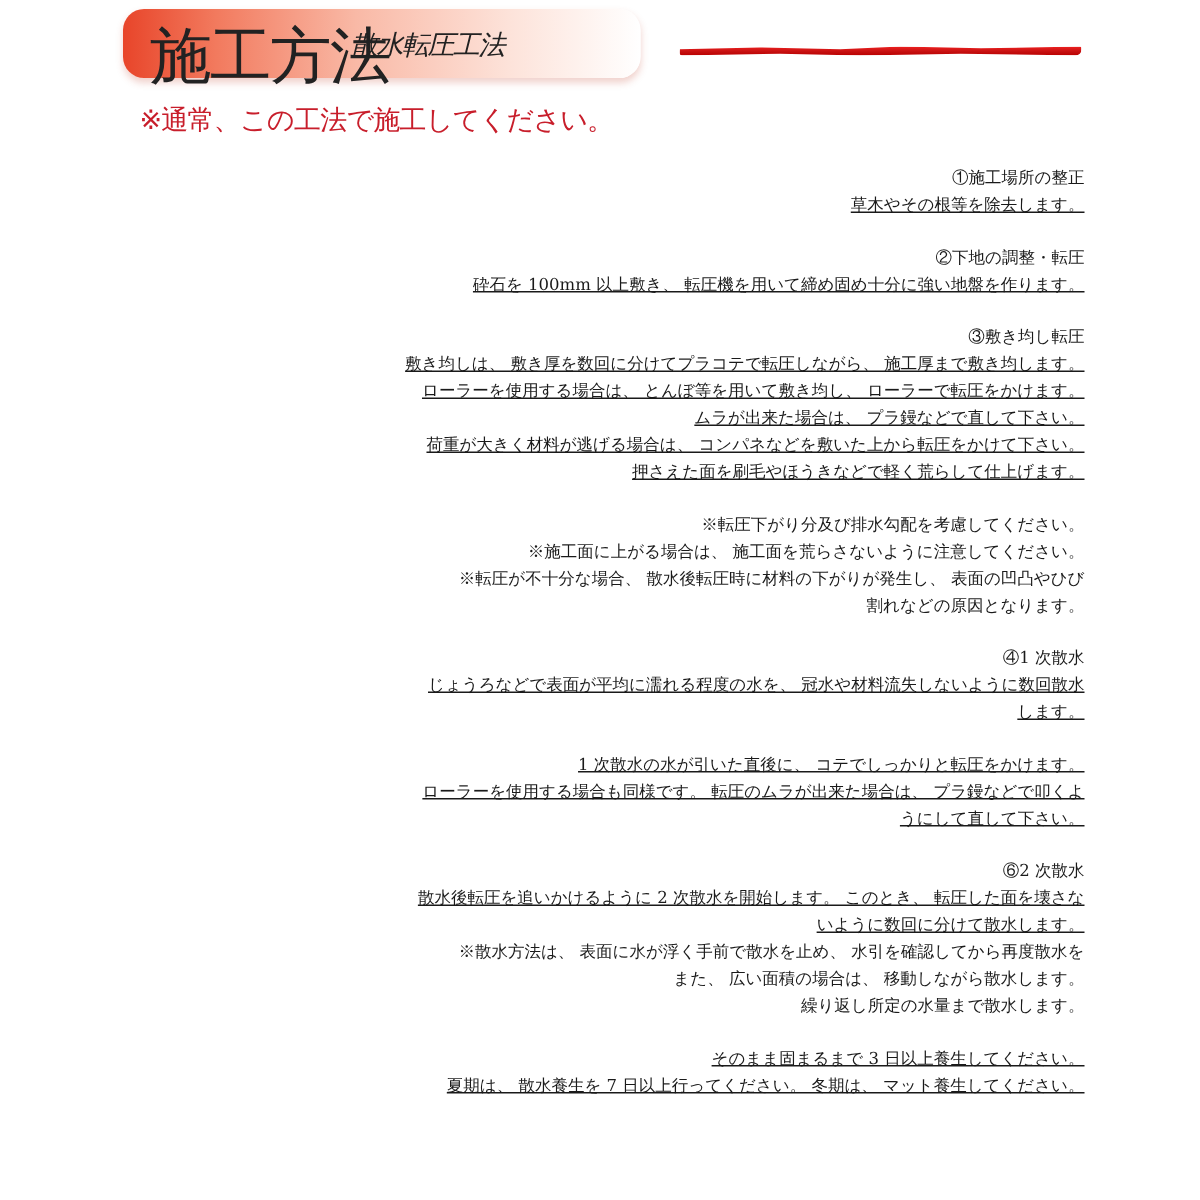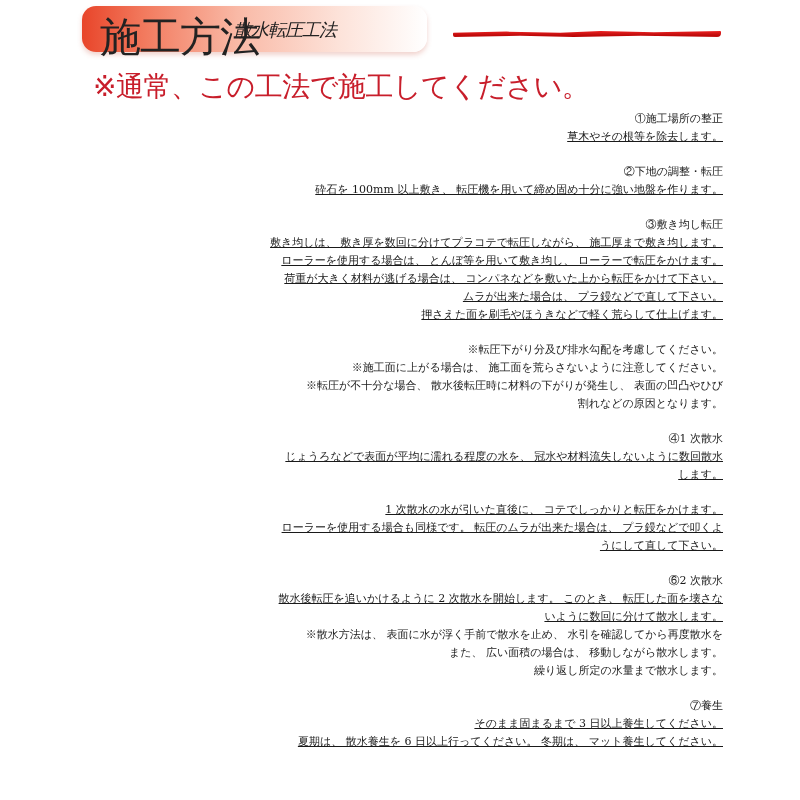--- a/index.html
+++ b/index.html
@@ -23,21 +23,21 @@
     }
     .red-line {
       position: absolute; left: 453px; top: 31px; width: 268px; height: 6px;
       background: linear-gradient(180deg, #e22 0%, #c40f0f 60%, #b00 100%);
       border-radius: 3px 1px 4px 2px;
       clip-path: polygon(0 30%, 20% 10%, 40% 30%, 55% 0, 75% 20%, 100% 0, 100% 100%, 70% 80%, 45% 100%, 25% 80%, 0 100%);
     }
     .notice {
       position: absolute; left: 93px; top: 68px;
       font-family: "DejaVu Sans", "Liberation Sans", sans-serif;
-      font-size: 28px; color: #c81e2b; letter-spacing: -0.5px; white-space: nowrap;
+      font-size: 18px; color: #c81e2b; letter-spacing: -0.5px; white-space: nowrap;
     }
     .content { position: absolute; left: 103px; top: 110px; width: 620px; font-size: 11px; line-height: 18px; text-align: right; }
     .section { margin-bottom: 17px; }
     .sec-title { white-space: nowrap; }
     .sec-line { padding-left: 15px; white-space: nowrap; text-decoration: underline; }
     .sec-gap { height: 17px; }
     .note { padding-left: 15px; white-space: nowrap; }
     .note-cont { padding-left: 30px; white-space: nowrap; }
   </style>
 </head>
@@ -57,22 +57,22 @@
 
   <div class="section">
     <div class="sec-title">②下地の調整・転圧</div>
     <div class="sec-line">砕石を 100mm 以上敷き、 転圧機を用いて締め固め十分に強い地盤を作ります。</div>
   </div>
 
   <div class="section">
     <div class="sec-title">③敷き均し転圧</div>
     <div class="sec-line">敷き均しは、 敷き厚を数回に分けてプラコテで転圧しながら、 施工厚まで敷き均します。</div>
     <div class="sec-line">ローラーを使用する場合は、 とんぼ等を用いて敷き均し、 ローラーで転圧をかけます。</div>
+    <div class="sec-line">ムラが出来た場合は、 プラ鏝などで直して下さい。</div>
     <div class="sec-line">荷重が大きく材料が逃げる場合は、 コンパネなどを敷いた上から転圧をかけて下さい。</div>
-    <div class="sec-line">ムラが出来た場合は、 プラ鏝などで直して下さい。</div>
     <div class="sec-line">押さえた面を刷毛やほうきなどで軽く荒らして仕上げます。</div>
     <div class="sec-gap"></div>
     <div class="note">※転圧下がり分及び排水勾配を考慮してください。</div>
     <div class="note">※施工面に上がる場合は、 施工面を荒らさないように注意してください。</div>
     <div class="note">※転圧が不十分な場合、 散水後転圧時に材料の下がりが発生し、 表面の凹凸やひび</div>
     <div class="note-cont">割れなどの原因となります。</div>
   </div>
 
   <div class="section">
     <div class="sec-title">④1 次散水</div>
@@ -89,17 +89,16 @@
   <div class="section">
     <div class="sec-title">⑥2 次散水</div>
     <div class="sec-line">散水後転圧を追いかけるように 2 次散水を開始します。 このとき、 転圧した面を壊さな</div>
     <div class="sec-line">いように数回に分けて散水します。</div>
     <div class="note">※散水方法は、 表面に水が浮く手前で散水を止め、 水引を確認してから再度散水を</div>
     <div class="note-cont">また、 広い面積の場合は、 移動しながら散水します。</div>
     <div class="note-cont">繰り返し所定の水量まで散水します。</div>
   </div>
 
   <div class="section">
-    <div class="sec-title">⑦養生</div>
     <div class="sec-line">そのまま固まるまで 3 日以上養生してください。</div>
-    <div class="sec-line">夏期は、 散水養生を 6 日以上行ってください。 冬期は、 マット養生してください。</div>
+    <div class="sec-line">夏期は、 散水養生を 7 日以上行ってください。 冬期は、 マット養生してください。</div>
   </div>
 </div>
 
 </body></html>

